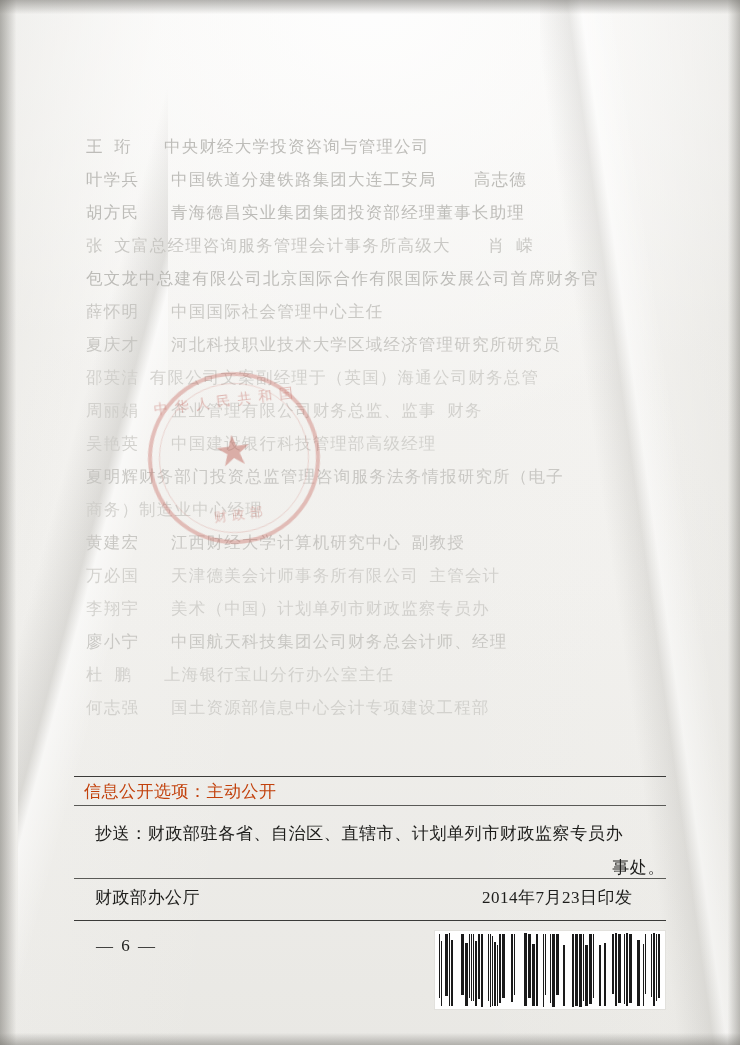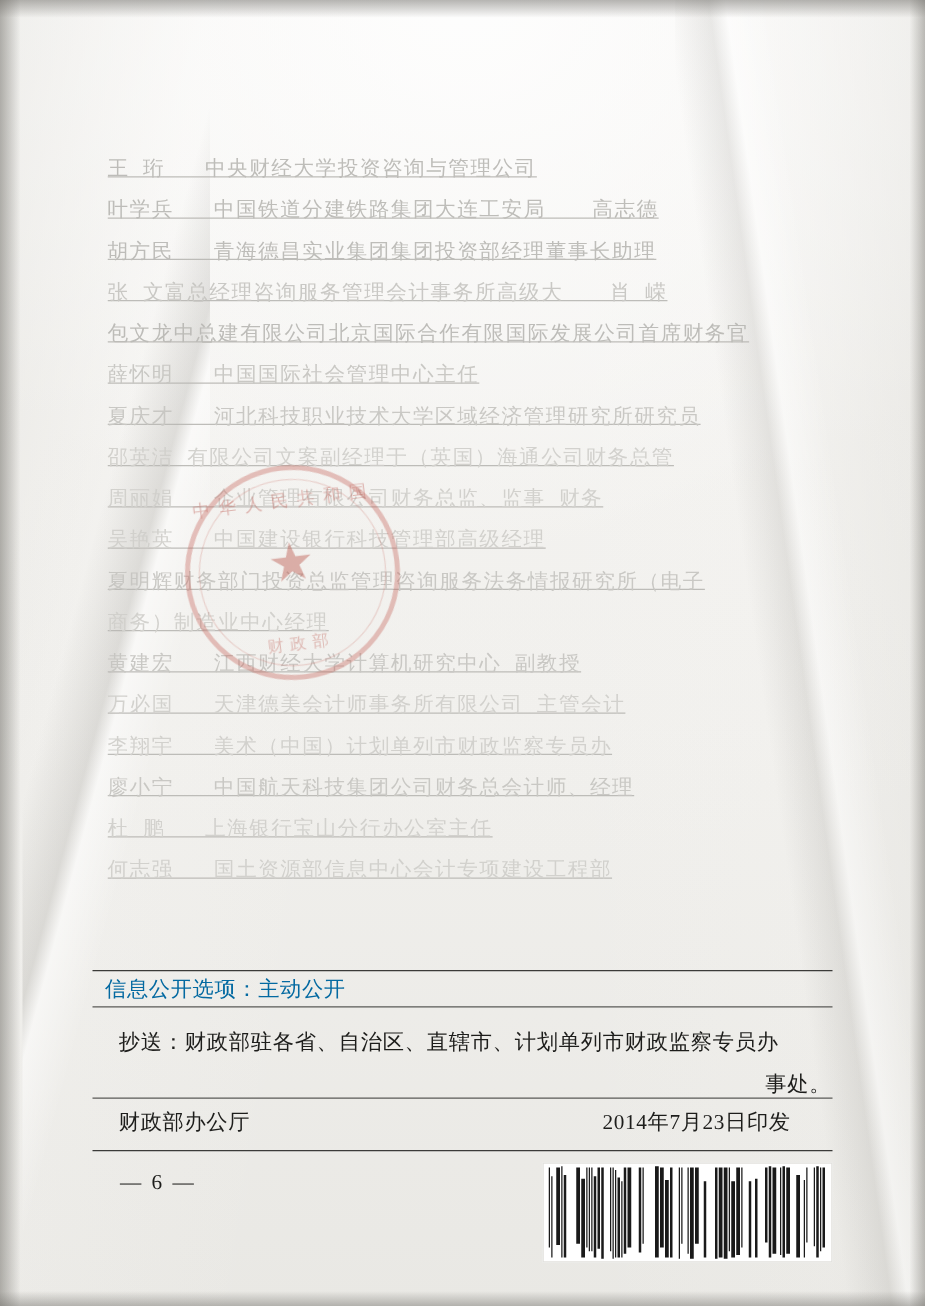--- a/index.html
+++ b/index.html
@@ -71,29 +71,28 @@
   }
   .content {
     position: absolute;
     inset: 0;
   }
 
   
   .faded-block {
     position: absolute;
     left: 86px;
-    top: 118px;
+    top: 130px;
     width: 578px;
     color: #b9b8b4;
     font-size: 16.5px;
     line-height: 33px;
     letter-spacing: 1.2px;
     filter: blur(0.35px);
     opacity: 0.92;
-    text-decoration: underline;
   }
   .faded-line {
     white-space: pre;
     overflow: hidden;
     text-overflow: clip;
   }
   .faded-line.lighter { color: #c6c5c1; }
   .faded-line.lightest { color: #d0cfcb; }
 
   
@@ -156,21 +155,21 @@
     left: 74px;
     width: 592px;
     height: 1px;
     background: #3b3b39;
   }
   .rule.thin { background: #5a5a57; height: 1px; }
 
   .footer-label {
     position: absolute;
     left: 84px;
-    color: #0369a1;
+    color: #c2410c;
     font-size: 17px;
     letter-spacing: 0.5px;
     white-space: nowrap;
   }
   .cc-block {
     position: absolute;
     left: 95px;
     top: 817px;
     width: 570px;
     color: #1d1d1b;

